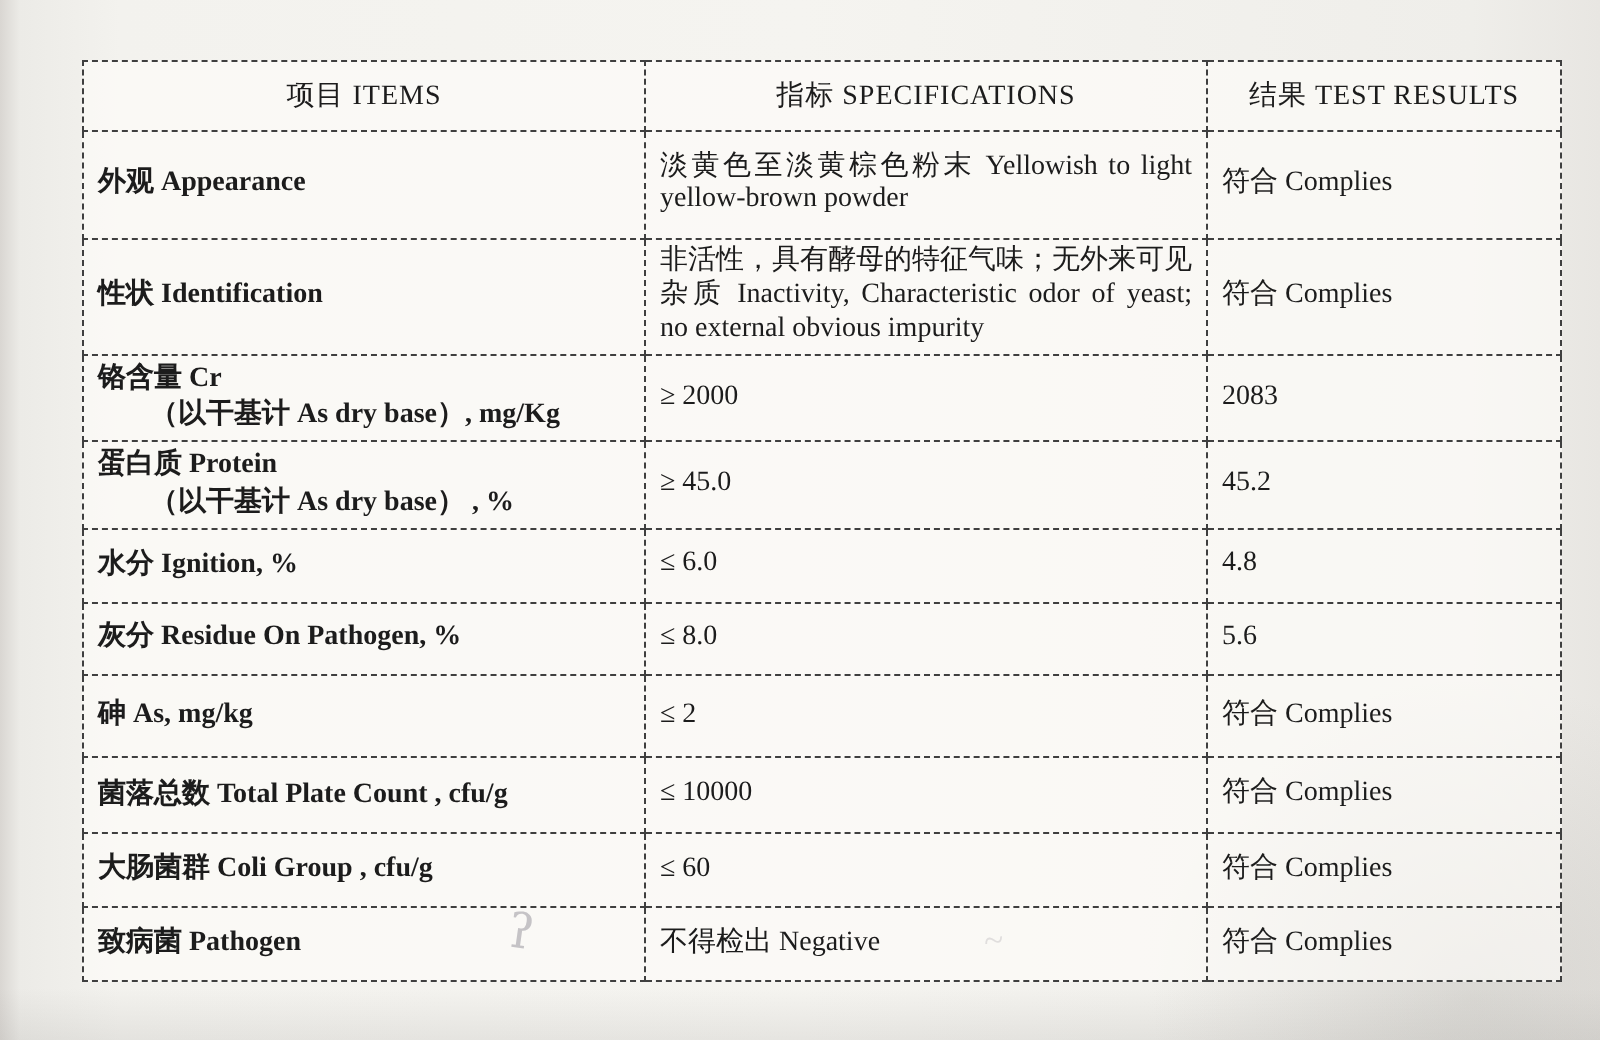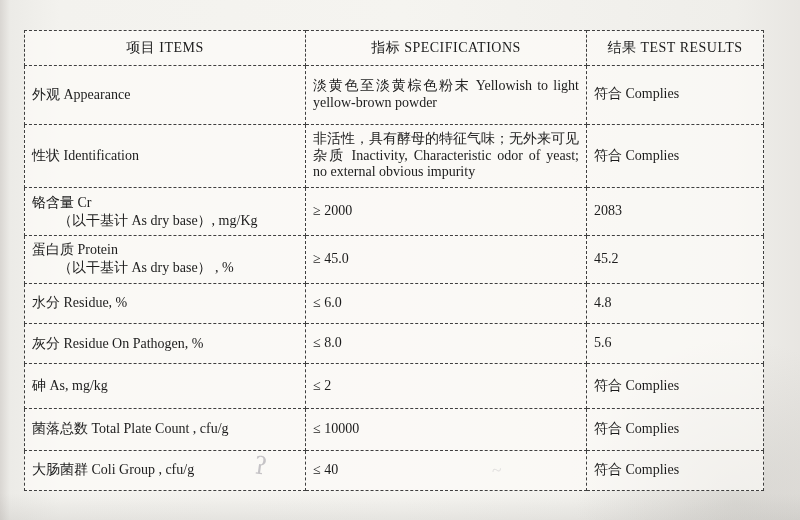--- a/index.html
+++ b/index.html
@@ -13,33 +13,33 @@
     background:
       radial-gradient(circle at 92% 96%, rgba(168,165,160,0.30) 0%, rgba(168,165,160,0) 18%),
       linear-gradient(90deg,#d9d6d2 0px,#ecebe7 10px,#f3f2ee 60px,#f5f4f0 50%,#efeeea 92%,#e8e6e2 100%);
   }
   .page::after{ 
     content:"";position:absolute;left:0;right:0;bottom:0;height:26px;
     background:linear-gradient(180deg,rgba(160,158,154,0) 0%,rgba(160,158,154,0.18) 100%);
     pointer-events:none;
   }
   table.coa{
-    position:absolute;left:24px;top:30px;width:739px;height:461px;
+    position:absolute;left:41px;top:30px;width:739px;height:461px;
     border-collapse:collapse;table-layout:fixed;
     background:rgba(253,252,249,0.65);
     color:#1c1c1c;font-size:14px;
   }
   th,td{
     border:1px dashed #3f3f3f;
     padding:2px 7px;vertical-align:middle;
     overflow:hidden;
   }
   thead tr{height:35px;}
   th{font-weight:normal;text-align:center;letter-spacing:0.5px;}
-  td.col-item{line-height:1.3;}
+  td.col-item{line-height:1.3;font-weight:bold;}
   td.col-spec{text-align:justify;line-height:1.2;}
   td.col-result{line-height:1.2;}
   .item-line{white-space:nowrap;}
   .item-line.indent{padding-left:26px;}
   
   #rows-body tr:nth-child(1){height:51px;}
   #rows-body tr:nth-child(2){height:49px;}
   #rows-body tr:nth-child(3){height:38px;}
   #rows-body tr:nth-child(4){height:40px;}
   #rows-body tr:nth-child(5){height:35px;}
@@ -107,21 +107,21 @@
         <tr>
     <td class="col-item">
             <div class="item-line">蛋白质 Protein</div>
             <div class="item-line indent">（以干基计 As dry base） , %</div>
           </td>
     <td class="col-spec">≥ 45.0</td>
     <td class="col-result">45.2</td>
   </tr>
         <tr>
     <td class="col-item">
-            <div class="item-line">水分 Residue, %</div>
+            <div class="item-line">水分 Ignition, %</div>
           </td>
     <td class="col-spec">≤ 6.0</td>
     <td class="col-result">4.8</td>
   </tr>
         <tr>
     <td class="col-item">
             <div class="item-line">灰分 Residue On Pathogen, %</div>
           </td>
     <td class="col-spec">≤ 8.0</td>
     <td class="col-result">5.6</td>
@@ -137,21 +137,28 @@
     <td class="col-item">
             <div class="item-line">菌落总数 Total Plate Count , cfu/g</div>
           </td>
     <td class="col-spec">≤ 10000</td>
     <td class="col-result">符合 Complies</td>
   </tr>
         <tr>
     <td class="col-item">
             <div class="item-line">大肠菌群 Coli Group , cfu/g</div>
           </td>
-    <td class="col-spec">≤ 40</td>
+    <td class="col-spec">≤ 60</td>
+    <td class="col-result">符合 Complies</td>
+  </tr>
+        <tr>
+    <td class="col-item">
+            <div class="item-line">致病菌 Pathogen</div>
+          </td>
+    <td class="col-spec">不得检出 Negative</td>
     <td class="col-result">符合 Complies</td>
   </tr>
       </tbody>
   </table>
 
   <div class="pencil-mark">ʔ</div>
   <div class="pencil-mark2">~</div>
 
 </div>
 

